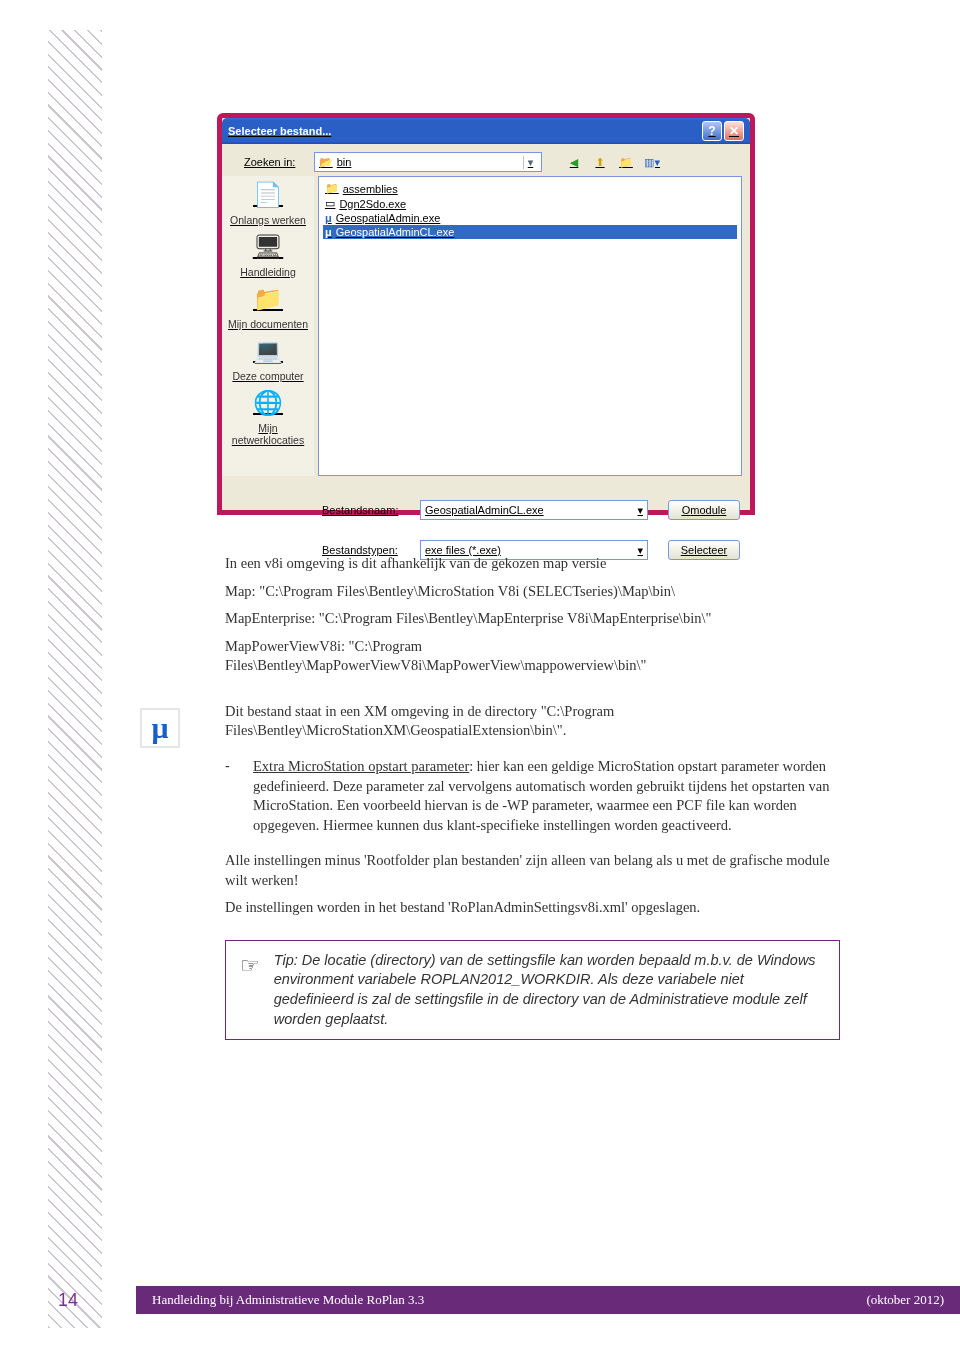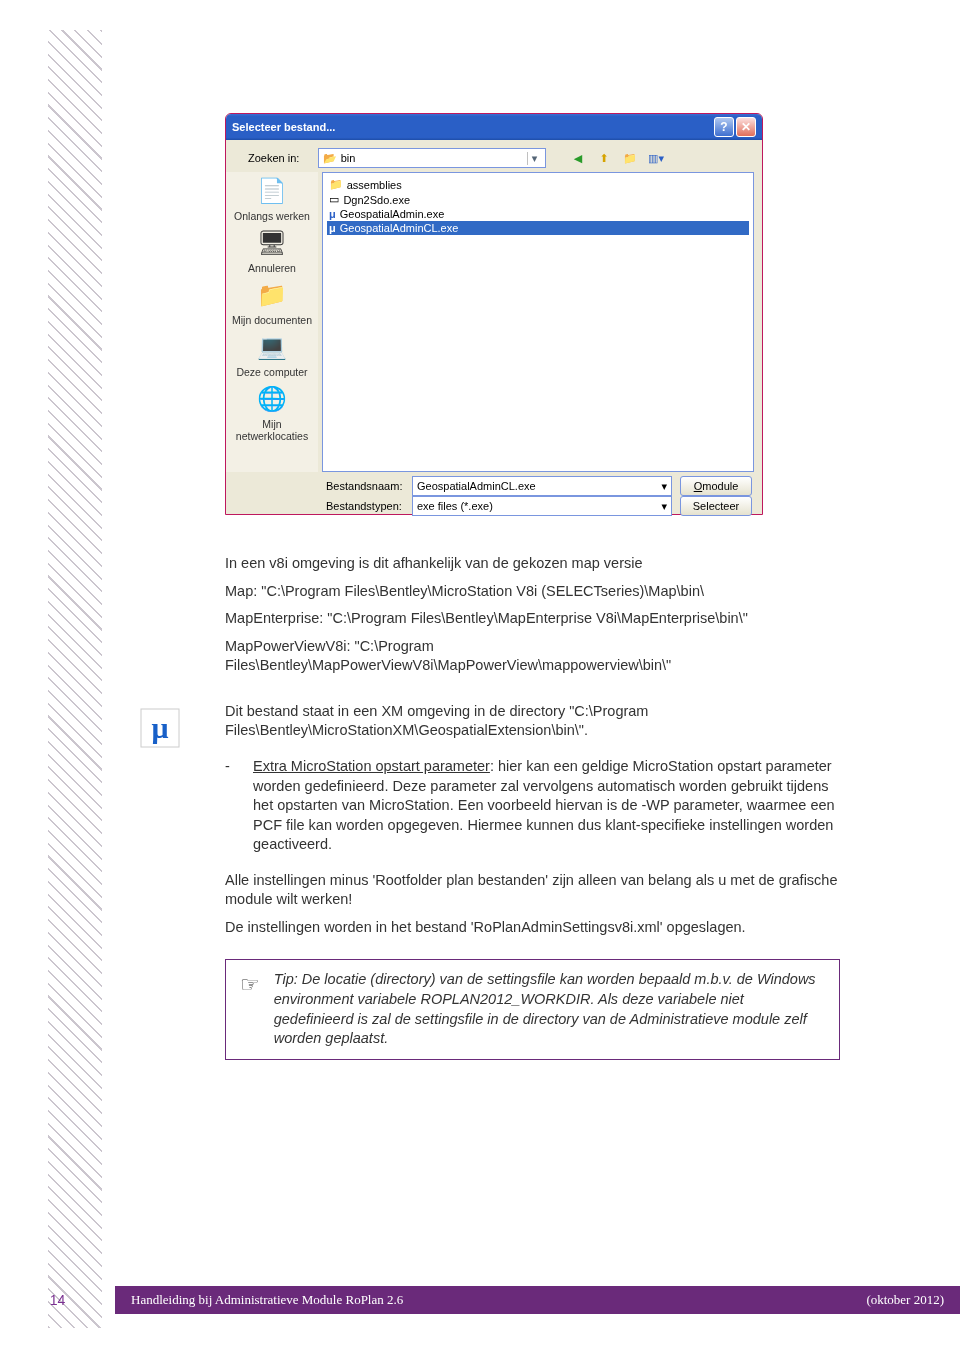--- a/index.html
+++ b/index.html
@@ -14,27 +14,28 @@
   .page-bg-hatch {
     position:absolute;
     left:48px; top:30px; bottom:30px; width:54px;
     background-image: repeating-linear-gradient(45deg, #b5adb9 0 1.5px, transparent 1.5px 9px);
     opacity:0.7;
   }
 
   
   .dialog {
     position: absolute;
-    left: 225px; top: 113px;
+    left: 217px; top: 113px;
     width: 538px; height: 402px;
-    border: 1px solid #be185d;
+    border: 5px solid #be185d;
     border-radius: 6px 6px 0 0;
     background: #ece9d8;
     font-size: 11px;
     font-family: Tahoma, sans-serif;
+    text-decoration: underline;
   }
   .dlg-title {
     height: 26px;
     background: linear-gradient(#3b6ed4, #2a5fc6 10%, #2a5fc6 90%, #1e4da8);
     color: #fff;
     font-weight: bold;
     display: flex; align-items: center;
     padding: 0 6px;
     border-radius: 5px 5px 0 0;
   }
@@ -61,51 +62,51 @@
   .combo .arrow { width:14px; text-align:center; border-left:1px solid #c0c0c0; color:#567; }
   .tbicon { width:20px; height:20px; display:flex; align-items:center; justify-content:center; }
   .dlg-body { display:flex; height: 300px; }
   .places { width:92px; background:#f3f0e5; border-right:0; display:flex; flex-direction:column; align-items:center; padding-top:2px; gap:4px; }
   .place { text-align:center; font-size:10.5px; color:#333; }
   .place .pic { width:34px; height:34px; margin:0 auto 2px; display:flex; align-items:center; justify-content:center; font-size:24px; }
   .filelist { flex:1; background:#fff; border:1px solid #7a96df; margin:0 8px 0 4px; padding:4px; }
   .file { display:flex; align-items:center; gap:4px; padding:1px 2px; }
   .file.sel { background:#316ac5; color:#fff; }
   .bottom { padding:4px 10px 6px 100px; }
-  .brow { display:flex; align-items:center; gap:8px; margin-top:0; }
+  .brow { display:flex; align-items:center; gap:20px; margin-top:20px; }
   .brow .lb { width:78px; }
   .txtin { flex:1; height:20px; background:#fff; border:1px solid #7a96df; display:flex; align-items:center; padding:0 4px; }
   .btn { width:72px; height:20px; border:1px solid #7a96df; background:linear-gradient(#fff,#e5e2cf); border-radius:3px; display:flex; align-items:center; justify-content:center; }
 
   
   .content {
     position:absolute; left:225px; right:120px; top:554px;
     font-size:14.5px; line-height:1.35;
     color:#333; font-family: "Comic Sans MS", "Segoe UI", sans-serif;
   }
-  .content p { margin-bottom:8px; }
+  .content p { margin-bottom:8px;font-family:Liberation Serif, serif; }
   .micro-icon {
     position:absolute; left:140px; top:708px;
     width:40px; height:40px;
   }
   .content u { text-decoration: underline; }
   .tipbox {
     border:1px solid #6a2a7a;
     background:#fff;
     margin-top:18px;
     padding:10px 14px 10px 14px;
     display:flex; gap:14px;
     font-style:italic;
   }
   .tip-hand { font-size:22px; font-style:normal; color:#333; }
   .footer {
     position:absolute; left:0; right:0; bottom:44px;
     display:flex; align-items:center;
   }
-  .footer .pn { width:115px; text-align:center; color:#7a3091; font-size:14px; }
+  .footer .pn { width:136px; text-align:center; color:#7a3091; font-size:18px; }
   .footer .bar { flex:1; background:#6a2a7a; color:#fff; height:28px; display:flex; align-items:center; padding:0 16px; font-size:13px; font-family:"Comic Sans MS", cursive; }
   .footer .bar .sp { flex:1; }
 </style>
 </head>
 <body>
 
 <div class="page-bg-hatch"></div>
 
 <div class="dialog">
   <div class="dlg-title">
@@ -127,21 +128,21 @@
     <span class="tbicon" style="color:#2a5fc6">▥▾</span>
   </div>
   <div class="dlg-body">
     <div class="places">
       <div class="place">
           <div class="pic">📄</div>
           <div>Onlangs werken</div>
         </div>
       <div class="place">
           <div class="pic">🖥</div>
-          <div>Annuleren</div>
+          <div>Handleiding</div>
         </div>
       <div class="place">
           <div class="pic">📁</div>
           <div>Mijn documenten</div>
         </div>
       <div class="place">
           <div class="pic">💻</div>
           <div>Deze computer</div>
         </div>
       <div class="place">
@@ -217,17 +218,17 @@
     <div class="tipbox">
       <span class="tip-hand">☞</span>
       <span>Tip: De locatie (directory) van de settingsfile kan worden bepaald m.b.v. de Windows environment variabele ROPLAN2012_WORKDIR. Als deze variabele niet gedefinieerd is zal de settingsfile in de directory van de Administratieve module zelf worden geplaatst.</span>
     </div>
   </div>
 </div>
 
 <div class="footer">
   <div class="pn">14</div>
   <div class="bar">
-    <span>Handleiding bij Administratieve Module RoPlan 2.6</span>
+    <span>Handleiding bij Administratieve Module RoPlan 3.3</span>
     <span class="sp"></span>
     <span>(oktober 2012)</span>
   </div>
 </div>
 
 </body></html>

